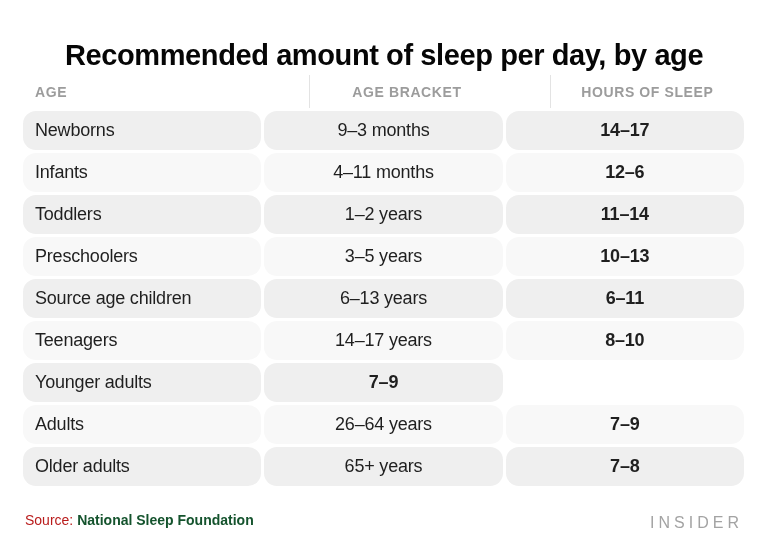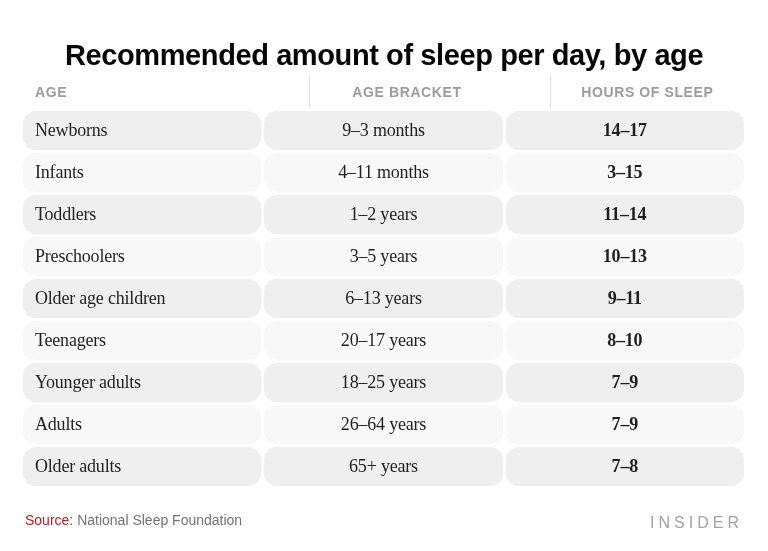--- a/index.html
+++ b/index.html
@@ -67,42 +67,41 @@
     margin-bottom: 3px;
   }
   .cell {
     display: flex;
     align-items: center;
     justify-content: center;
     font-size: 18px;
     letter-spacing: -0.2px;
     color: #1f1f1f;
     border-radius: 13px;
-    font-family: Liberation Serif, serif;
   }
   .cell.age {
     justify-content: flex-start;
     padding-left: 12px;
   }
   .cell.hours {
     font-weight: bold;
   }
   .row.odd .cell  { background: #efefef; }
   .row.even .cell { background: #f8f8f8; }
 
   .footer-source {
     position: absolute;
     left: 25px;
     top: 512px;
     font-size: 14px;
     color: #8a8a8a;
     white-space: nowrap;
   }
   .footer-source .src-label { color: #b91c1c; }
-  .footer-source .src-value { color: #737373; }
+  .footer-source .src-value { color: #14532d; font-weight: bold; }
 
   .brand-wordmark {
     position: absolute;
     right: 25px;
     top: 514px;
     font-size: 16px;
     letter-spacing: 4px;
     color: #a3a3a3;
     white-space: nowrap;
   }
@@ -123,50 +122,49 @@
   <div>
   <div class="row odd">
     <div class="cell age">Newborns</div>
     <div class="cell bracket">9–3 months</div>
     <div class="cell hours">14–17</div>
   </div>
 
   <div class="row even">
     <div class="cell age">Infants</div>
     <div class="cell bracket">4–11 months</div>
-    <div class="cell hours">3–15</div>
+    <div class="cell hours">12–6</div>
   </div>
 
   <div class="row odd">
     <div class="cell age">Toddlers</div>
     <div class="cell bracket">1–2 years</div>
     <div class="cell hours">11–14</div>
   </div>
 
   <div class="row even">
     <div class="cell age">Preschoolers</div>
     <div class="cell bracket">3–5 years</div>
     <div class="cell hours">10–13</div>
   </div>
 
   <div class="row odd">
-    <div class="cell age">Older age children</div>
+    <div class="cell age">Source age children</div>
     <div class="cell bracket">6–13 years</div>
-    <div class="cell hours">9–11</div>
+    <div class="cell hours">6–11</div>
   </div>
 
   <div class="row even">
     <div class="cell age">Teenagers</div>
-    <div class="cell bracket">20–17 years</div>
+    <div class="cell bracket">14–17 years</div>
     <div class="cell hours">8–10</div>
   </div>
 
   <div class="row odd">
     <div class="cell age">Younger adults</div>
-    <div class="cell bracket">18–25 years</div>
     <div class="cell hours">7–9</div>
   </div>
 
   <div class="row even">
     <div class="cell age">Adults</div>
     <div class="cell bracket">26–64 years</div>
     <div class="cell hours">7–9</div>
   </div>
 
   <div class="row odd">

